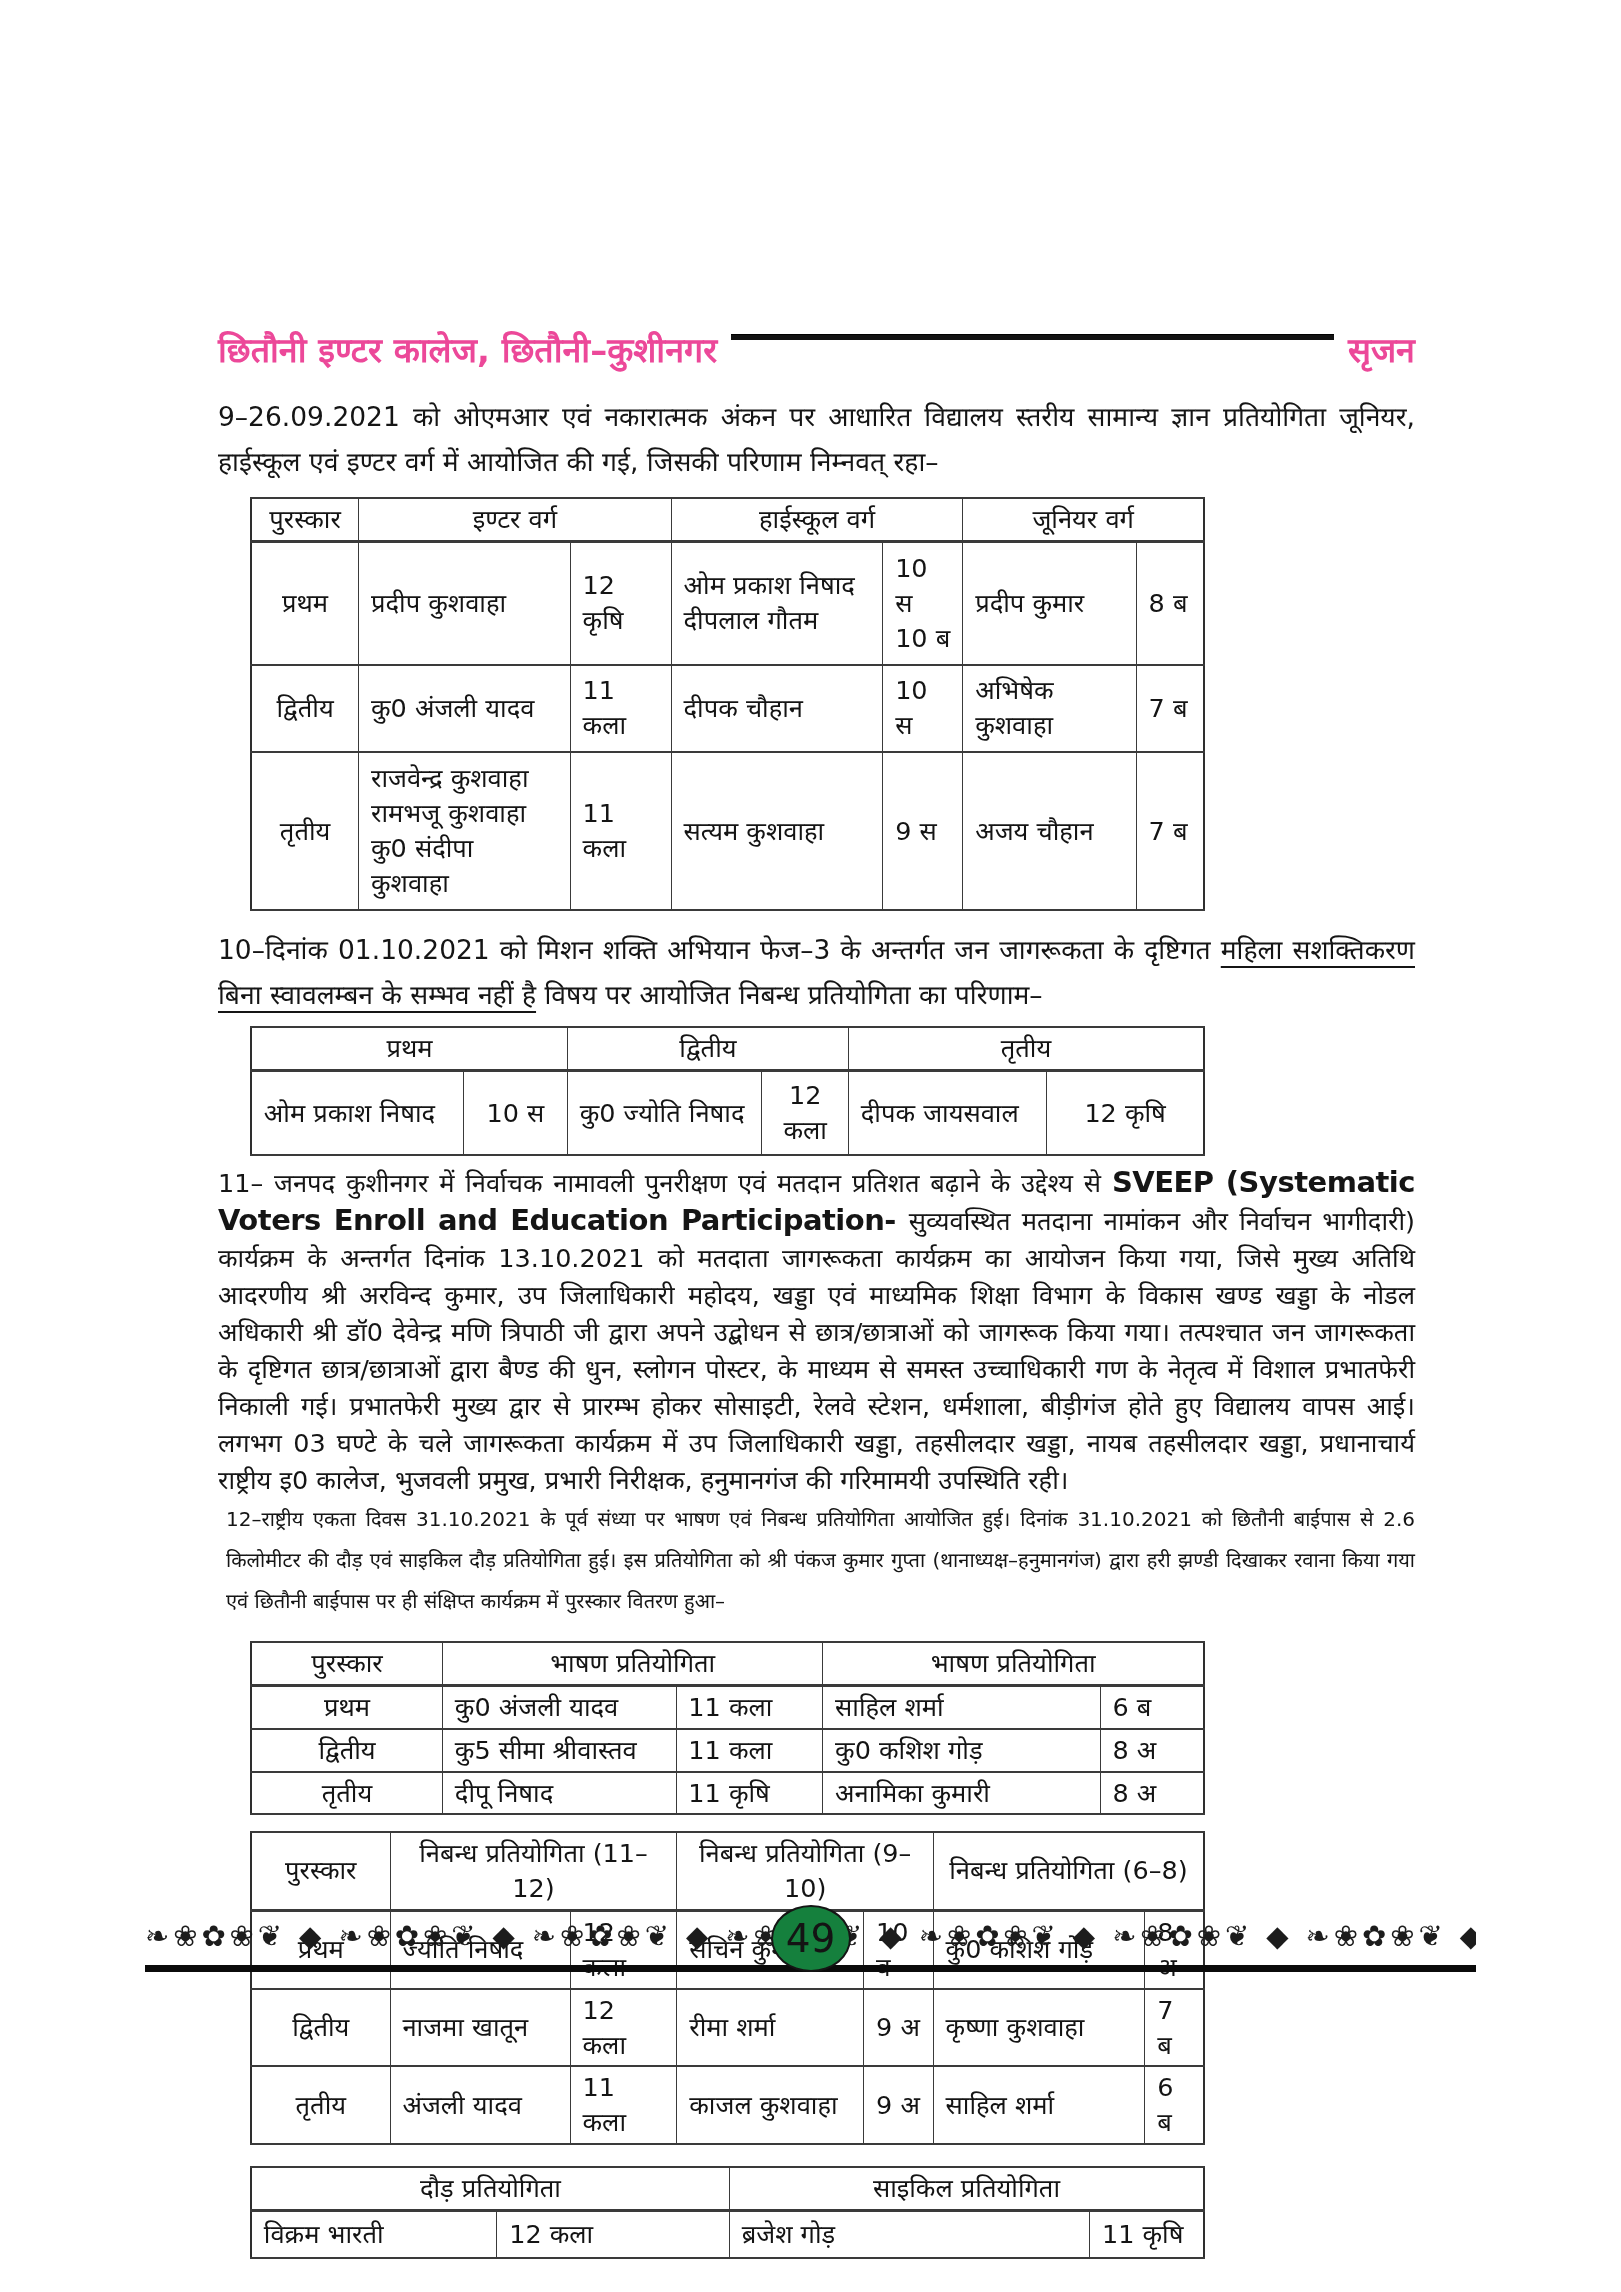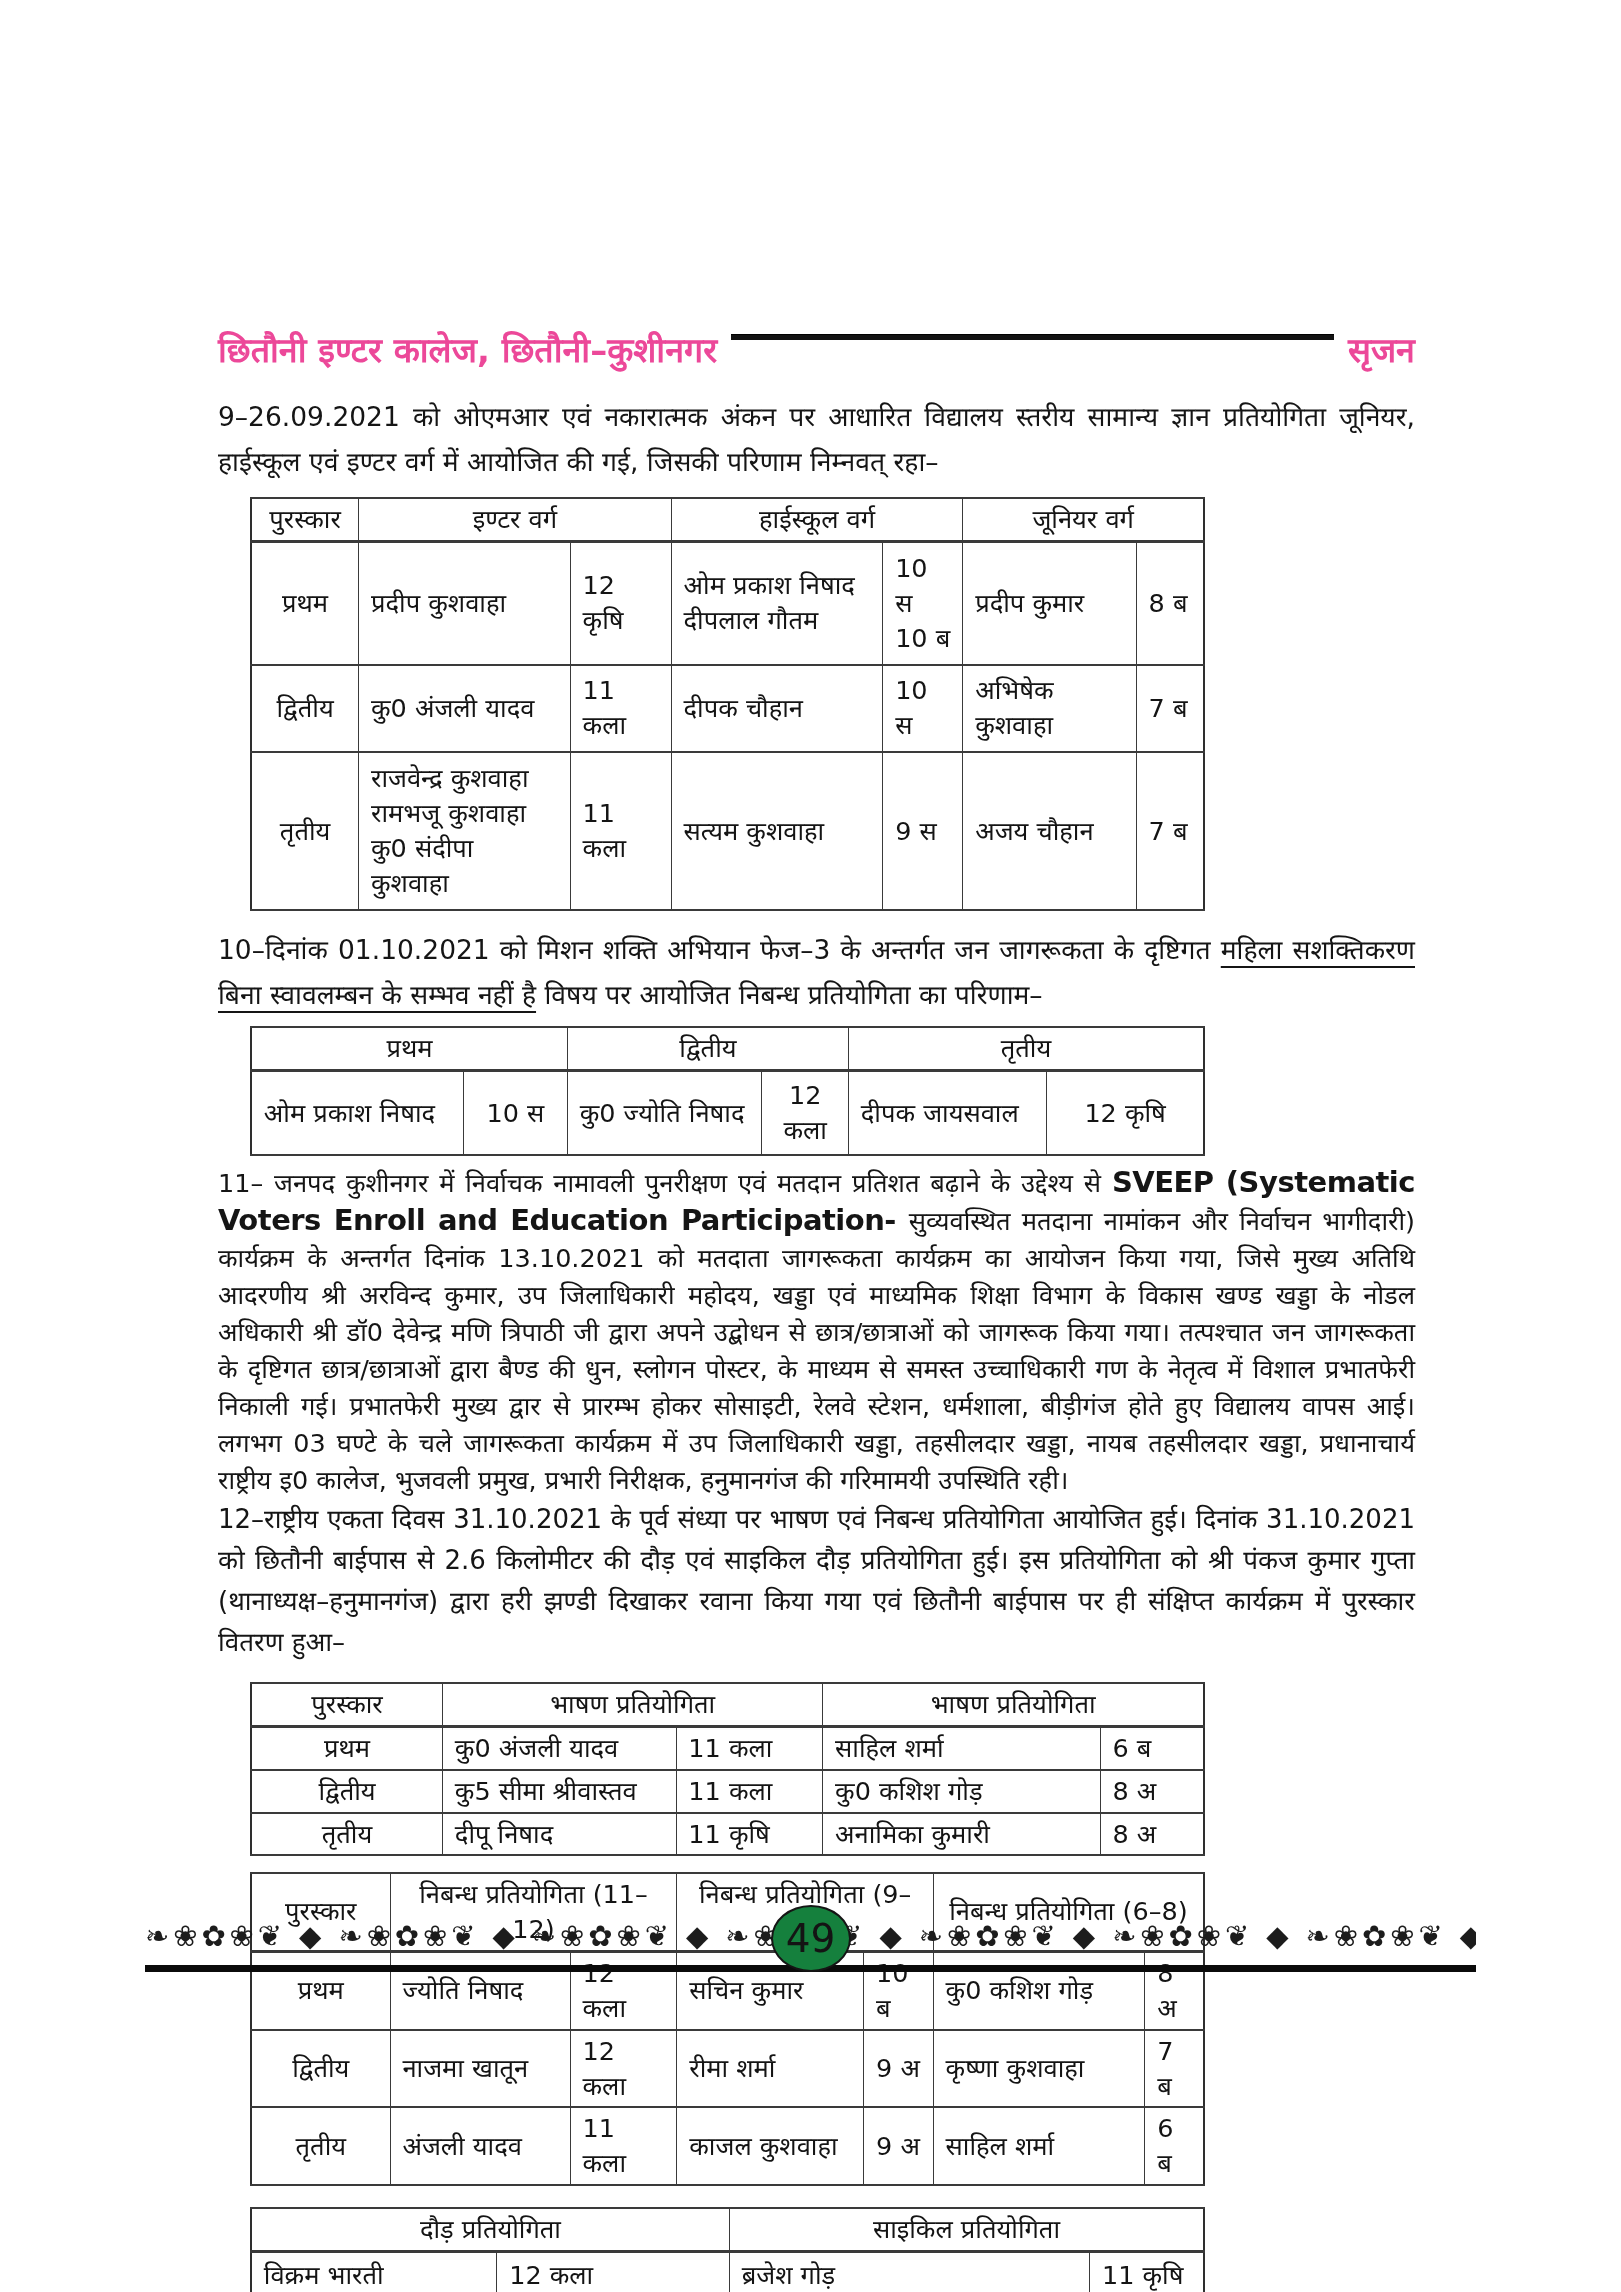--- a/index.html
+++ b/index.html
@@ -28,21 +28,21 @@
   .header-rule{flex:1;height:5.9px;background:#121212;border-top:1px solid #000;}
   
   .para{
     margin:0;text-align:justify;
     font-size:26.5px;line-height:45px;color:#151515;
   }
   .p9{margin:3.9px 0 13.7px 0;}
   .p10{margin:15.7px 0 9.8px 0;}
   .p-prize{margin:13.7px 0 7.8px 0;text-indent:61px;}
   .p11{margin:7.8px 0 0 0;font-size:25.5px;line-height:37px;}
-  .p12{margin:0 0 0 0;font-size:26px;line-height:41px;}
+  .p12{margin:0 0 0 8px;font-size:20px;line-height:41px;}
   .seg-b{font-weight:bold;font-size:29px;letter-spacing:-0.5px;}
   .seg-u{text-decoration:underline;text-underline-offset:6.9px;}
   
   table.tbl{
     border-collapse:collapse;table-layout:fixed;
     width:955px;margin-left:32px;
     font-size:25.5px;line-height:35px;color:#141414;
     border:2.9px solid #2e2e2e;
   }
   .tbl th,.tbl td{

